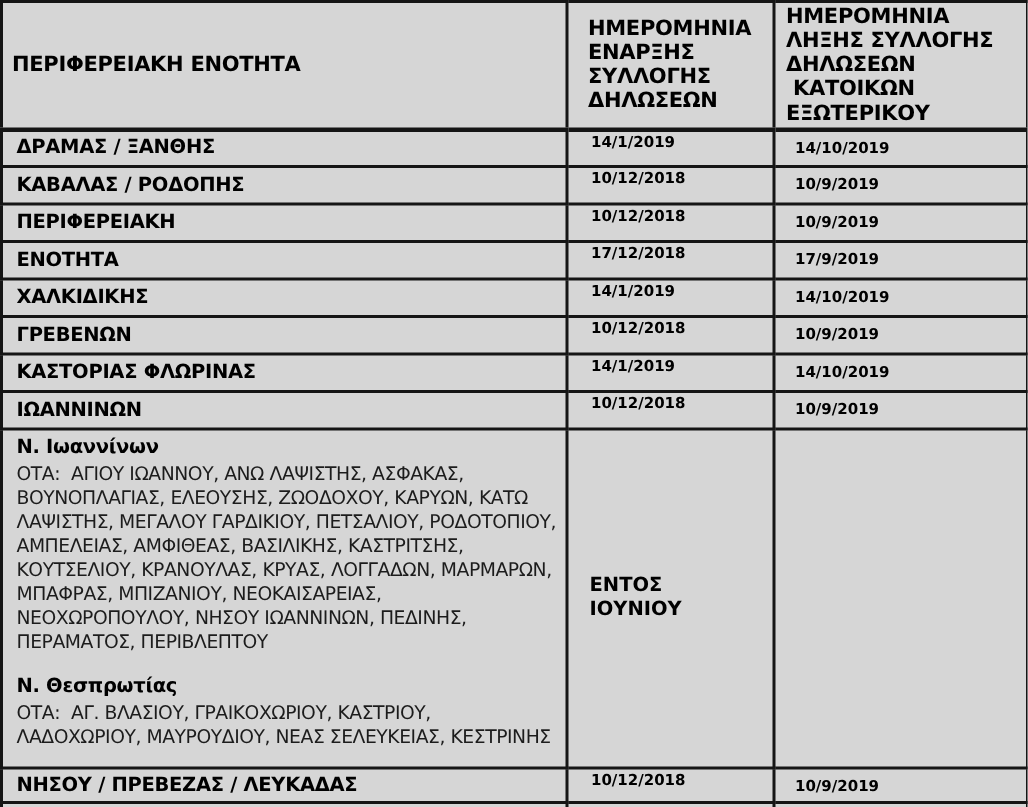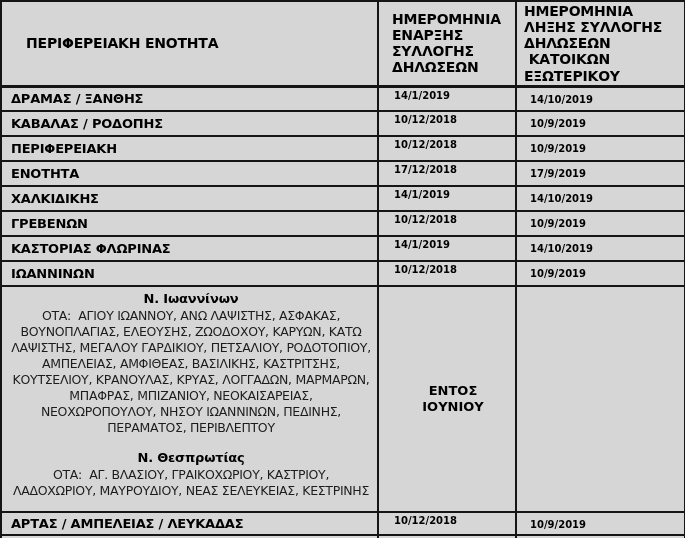--- a/index.html
+++ b/index.html
@@ -28,39 +28,39 @@
   table.sched th {
     text-align: left;
     vertical-align: middle;
     font-size: 14px;
     font-weight: bold;
     line-height: 1.16;
     white-space: pre-wrap;
     border-bottom-width: 3px;
     letter-spacing: -0.2px;
   }
-  th.h-region { padding: 0 4px 0 24px; }
+  th.h-region { padding: 0 4px 0 6px; }
   th.h-start  { padding: 0 2px 0 13px; }
   th.h-end    { padding: 0 2px 0 7px; }
   
   tr.data-row { height: 25px; }
   tr.last-row { height: 23px; }
   td.region {
     font-size: 13px;
     font-weight: bold;
     vertical-align: middle;
     padding: 0 4px 0 9px;
     white-space: nowrap;
     letter-spacing: -0.2px;
   }
   td.date { font-size: 10px; font-weight: bold; vertical-align: top; white-space: nowrap; }
   td.date-start { padding: 2px 2px 0 15px; }
   td.date-end   { padding: 6px 2px 0 13px; }
   
-  tr.detail-row { height: 226px; text-align: center; }
+  tr.detail-row { height: 226px; }
   td.detail {
     vertical-align: top;
     padding: 4px 6px 0 9px;
   }
   .district-title {
     font-size: 13px;
     font-weight: bold;
     letter-spacing: -0.2px;
     margin-bottom: 2px;
   }
@@ -159,21 +159,21 @@
           <div class="section-gap"></div>
           <div class="district-title">Ν. Θεσπρωτίας</div>
           <div class="ota-list">ΟΤΑ:  ΑΓ. ΒΛΑΣΙΟΥ, ΓΡΑΙΚΟΧΩΡΙΟΥ, ΚΑΣΤΡΙΟΥ, ΛΑΔΟΧΩΡΙΟΥ, ΜΑΥΡΟΥΔΙΟΥ, ΝΕΑΣ ΣΕΛΕΥΚΕΙΑΣ, ΚΕΣΤΡΙΝΗΣ</div>
         </td>
         <td class="detail-start">ΕΝΤΟΣ
 ΙΟΥΝΙΟΥ</td>
         <td class="detail-end"></td>
       </tr>
 
       <tr class="data-row last-row">
-        <td class="region">ΑΡΤΑΣ / ΑΜΠΕΛΕΙΑΣ / ΛΕΥΚΑΔΑΣ</td>
+        <td class="region">ΝΗΣΟΥ / ΠΡΕΒΕΖΑΣ / ΛΕΥΚΑΔΑΣ</td>
         <td class="date date-start">10/12/2018</td>
         <td class="date date-end">10/9/2019</td>
       </tr>
 
       <tr class="partial-row">
         <td></td>
         <td></td>
         <td></td>
       </tr>
     </tbody>

